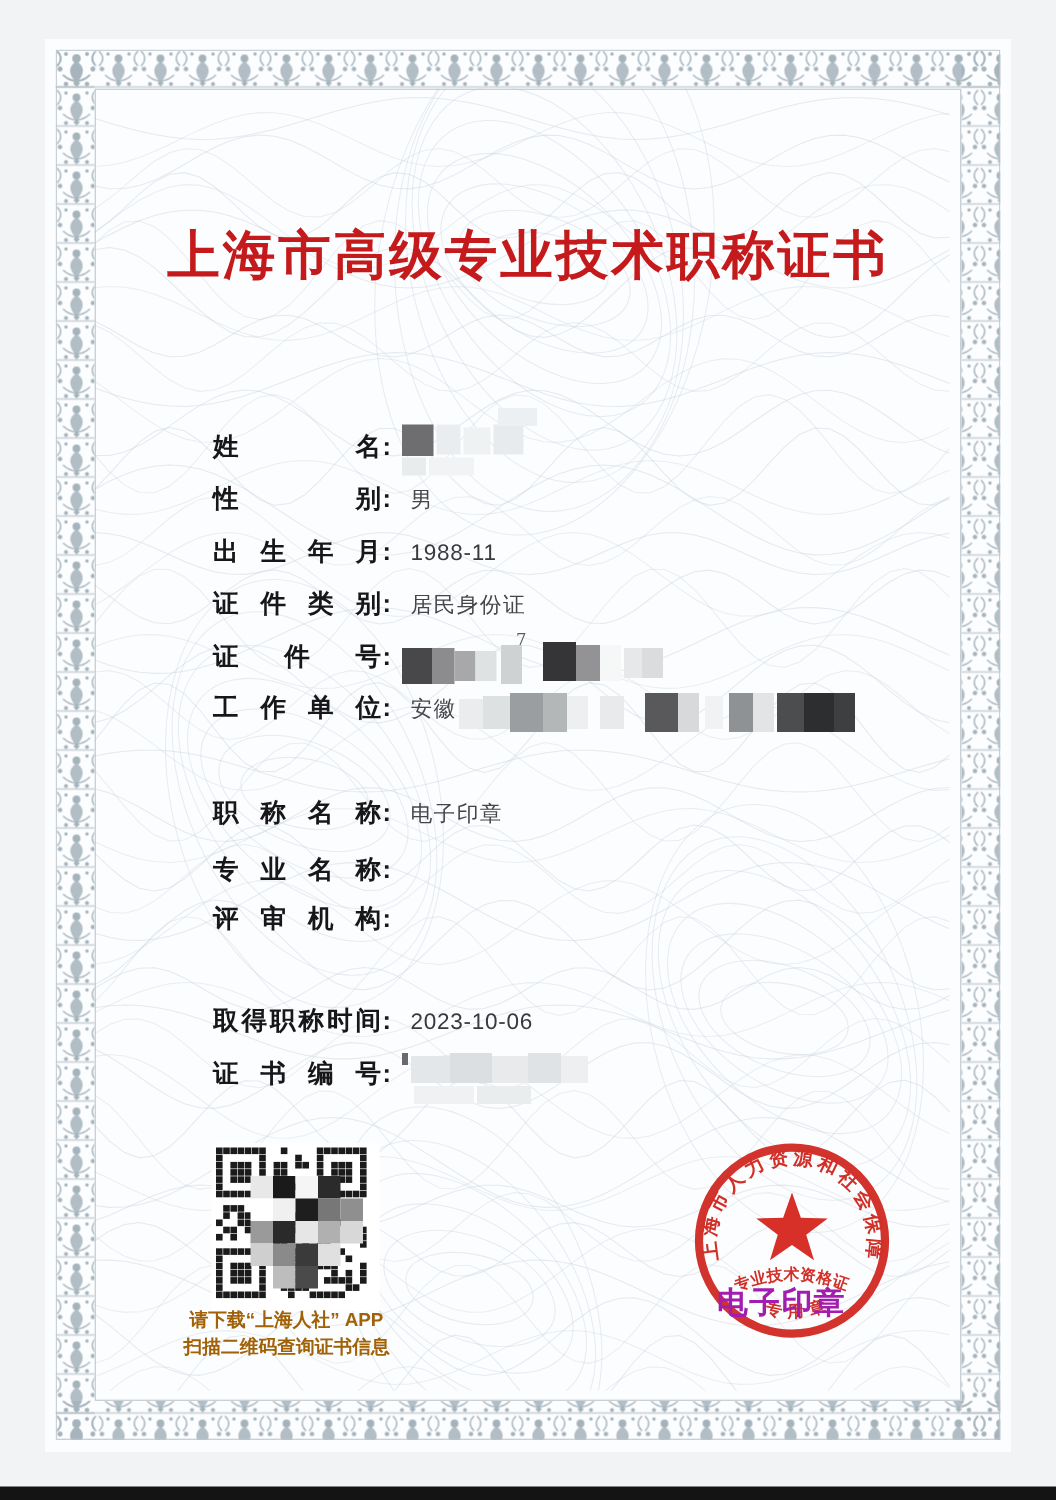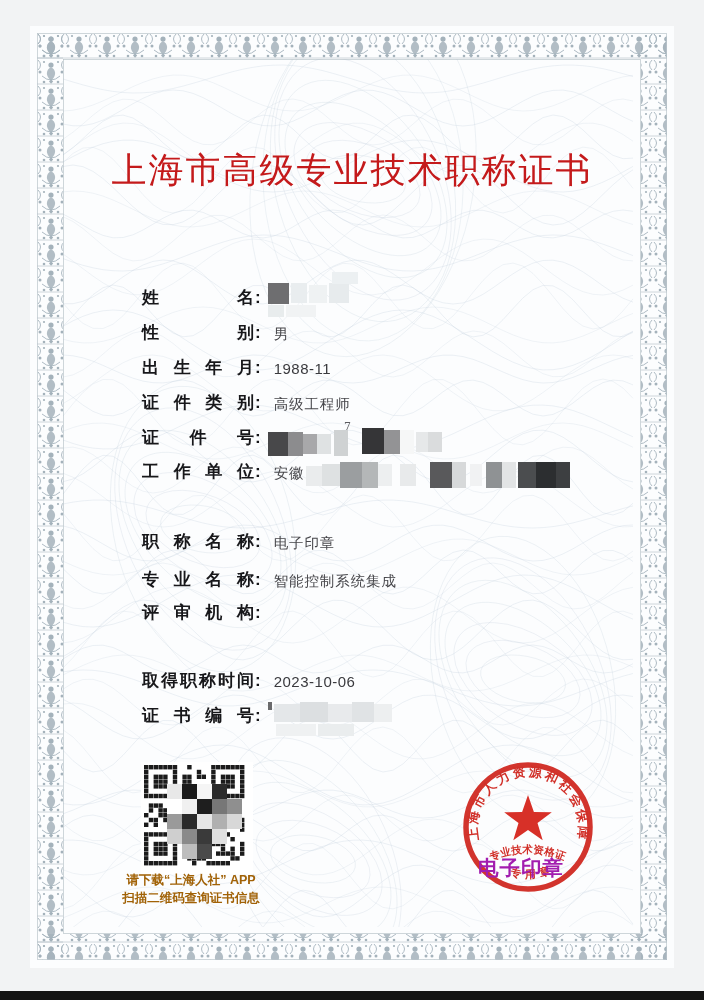--- a/index.html
+++ b/index.html
@@ -9,21 +9,21 @@
     position:relative;overflow:hidden;
   }
   .stage{position:absolute;inset:0;}
   .paper{position:absolute;left:30px;top:26px;width:644px;height:942px;background:#fcfdfe;}
   .lace-frame{position:absolute;left:37px;top:33px;z-index:2;}
   .guilloche{position:absolute;left:63px;top:59px;z-index:1;}
   .black-strip{position:absolute;left:0;top:991px;width:704px;height:9px;background:#141414;z-index:6;}
 
   .cert-title{
     position:absolute;left:0;top:147px;width:704px;text-align:center;z-index:3;
-    font-size:35px;font-weight:400;letter-spacing:2px;color:#c41a1b;
+    font-size:35px;font-weight:700;letter-spacing:2px;color:#c41a1b;
   }
 
   .row{position:absolute;left:142px;display:flex;align-items:flex-start;z-index:3;}
   .label-box{
     display:flex;justify-content:space-between;width:112px;
     font-size:17px;font-weight:700;color:#17171a;line-height:24px;white-space:nowrap;
   }
   .colon{font-size:17px;font-weight:700;color:#17171a;line-height:24px;margin-left:1px;}
   .val{margin-left:13px;font-size:15px;color:#3a3a3e;line-height:24px;padding-top:1px;}
   .val.kai{font-family:"DejaVu Serif",serif;color:#46464a;font-size:14.5px;letter-spacing:0.9px;}
@@ -206,21 +206,21 @@
     <span class="val num">1988-11</span>
   </div>
   <div class="row" style="top:391px">
     <span class="label-box">
         <span>证</span>
         <span>件</span>
         <span>类</span>
         <span>别</span>
       </span>
       <span class="colon">:</span>
-    <span class="val kai">高级工程师</span>
+    <span class="val kai">居民身份证</span>
   </div>
   <div class="row" style="top:426px">
     <span class="label-box">
         <span>证</span>
         <span>件</span>
         <span>号</span>
       </span>
       <span class="colon">:</span>
   </div>
   <div class="row" style="top:460px">
@@ -247,21 +247,20 @@
     <span class="val kai">电子印章</span>
   </div>
   <div class="row" style="top:568px">
     <span class="label-box">
         <span>专</span>
         <span>业</span>
         <span>名</span>
         <span>称</span>
       </span>
       <span class="colon">:</span>
-    <span class="val kai">智能控制系统集成</span>
   </div>
   <div class="row" style="top:601px">
     <span class="label-box">
         <span>评</span>
         <span>审</span>
         <span>机</span>
         <span>构</span>
       </span>
       <span class="colon">:</span>
   </div>

